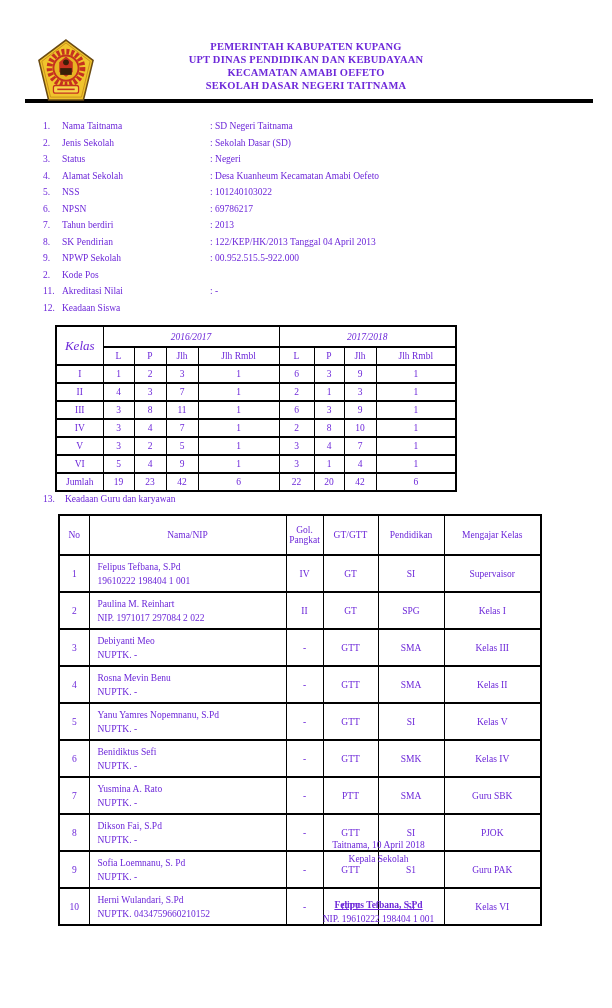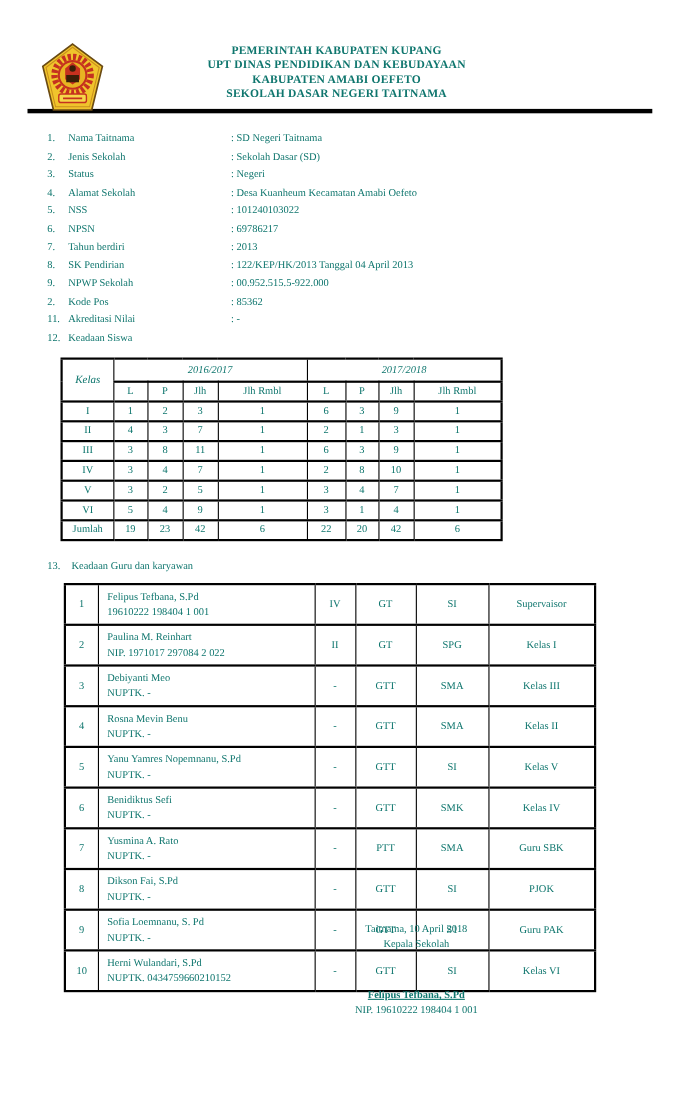--- a/index.html
+++ b/index.html
@@ -1,21 +1,21 @@
 <!DOCTYPE html>
 <html><head>
 <meta charset="utf-8">
 <style>
   html,body { margin:0; padding:0; background:#ffffff; }
   .page {
     position:relative;
     width:612px; height:1008px;
     background:#ffffff;
     font-family:"Liberation Serif", serif;
-    color:#0f766e;
+    color:#6d28d9;
     overflow:hidden;
   }
   
   .letterhead { position:relative; height:99px; }
   .logo {
     position:absolute; left:37px; top:39px;
     width:58px; height:64px; z-index:2;
   }
   .header-text {
     position:absolute; left:0; right:0; top:40px;
@@ -42,24 +42,24 @@
     border:2px solid #000;
   }
   .student-table th, .student-table td {
     border-left:1px solid #000; border-right:1px solid #000;
     border-top:2px solid #000; border-bottom:2px solid #000;
     padding:0; font-weight:normal;
   }
   .student-table .yr-row th { height:19px;font-style:italic; }
   .student-table .sub-row th { height:16px; }
   .student-table td { height:16px; }
-  .student-table .kelas-col { font-size:10px; }
-
-  
-  .guru-title { display:flex; margin:18px 0 0 43px; font-size:9.5px; }
+  .student-table .kelas-col { font-size:13px; }
+
+  
+  .guru-title { display:flex; margin:2px 0 0 43px; font-size:9.5px; }
   .guru-title .info-no { width:22px; }
 
   
   .teacher-table {
     margin:10px 0 0 58px; width:482px;
     font-size:9.5px; text-align:center;
     border:2px solid #000;
   }
   .teacher-table th, .teacher-table td {
     border-left:1px solid #000; border-right:1px solid #000;
@@ -94,21 +94,21 @@
       <circle cx="30" cy="30" r="13" fill="#e8b322" stroke="#c5311f" stroke-width="2"></circle>
       <path d="M30 18 l7 6 v10 l-7 5 l-7 -5 v-10 z" fill="#c5311f"></path>
       <circle cx="30" cy="24" r="3" fill="#3a1f08"></circle>
       <path d="M24 30 h12 v7 h-12 z" fill="#3a1f08"></path>
       <rect x="17" y="48" width="26" height="8" rx="2" fill="#f6d64a" stroke="#c5311f" stroke-width="1.3"></rect>
       <line x1="21" y1="52" x2="39" y2="52" stroke="#c5311f" stroke-width="1.6"></line>
     </svg>
     <div class="header-text">
       <div>PEMERINTAH KABUPATEN KUPANG</div>
       <div>UPT DINAS PENDIDIKAN DAN KEBUDAYAAN</div>
-      <div>KABUPATEN AMABI OEFETO</div>
+      <div>KECAMATAN AMABI OEFETO</div>
       <div>SEKOLAH DASAR NEGERI TAITNAMA</div>
     </div>
   </div>
   <div class="rule"></div>
 
   <div class="info-list">
     <div class="info-row">
         <span class="info-no">1.</span>
         <span class="info-label">Nama Taitnama</span>
         <span class="info-value">: SD Negeri Taitnama</span>
@@ -149,21 +149,20 @@
         <span class="info-value">: 122/KEP/HK/2013 Tanggal 04 April 2013</span>
       </div>
     <div class="info-row">
         <span class="info-no">9.</span>
         <span class="info-label">NPWP Sekolah</span>
         <span class="info-value">: 00.952.515.5-922.000</span>
       </div>
     <div class="info-row">
         <span class="info-no">2.</span>
         <span class="info-label">Kode Pos</span>
-        <span class="info-value">: 85362</span>
       </div>
     <div class="info-row">
         <span class="info-no">11.</span>
         <span class="info-label">Akreditasi Nilai</span>
         <span class="info-value">: -</span>
       </div>
     <div class="info-row">
         <span class="info-no">12.</span>
         <span class="info-label">Keadaan Siswa</span>
         <span class="info-value"></span>
@@ -286,20 +285,28 @@
   <table class="teacher-table">
     <colgroup>
       <col style="width:30px">
         <col style="width:197px">
         <col style="width:37px">
         <col style="width:55px">
         <col style="width:66px">
         <col style="width:97px">
     </colgroup>
     <tbody>
+        <tr>
+      <th>No</th>
+      <th>Nama/NIP</th>
+      <th>Gol. Pangkat</th>
+      <th>GT/GTT</th>
+      <th>Pendidikan</th>
+      <th>Mengajar Kelas</th>
+    </tr>
     <tr>
       <td>1</td>
       <td class="name-cell">
             <div>Felipus Tefbana, S.Pd</div>
             <div>19610222 198404 1 001</div>
           </td>
       <td>IV</td>
       <td>GT</td>
       <td>SI</td>
       <td>Supervaisor</td>

